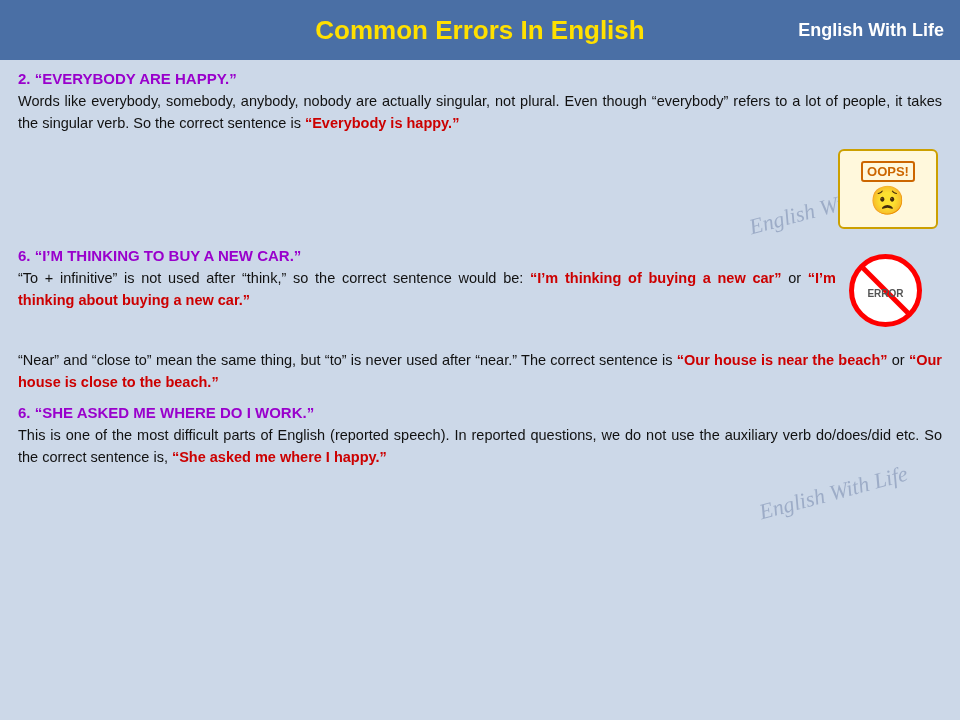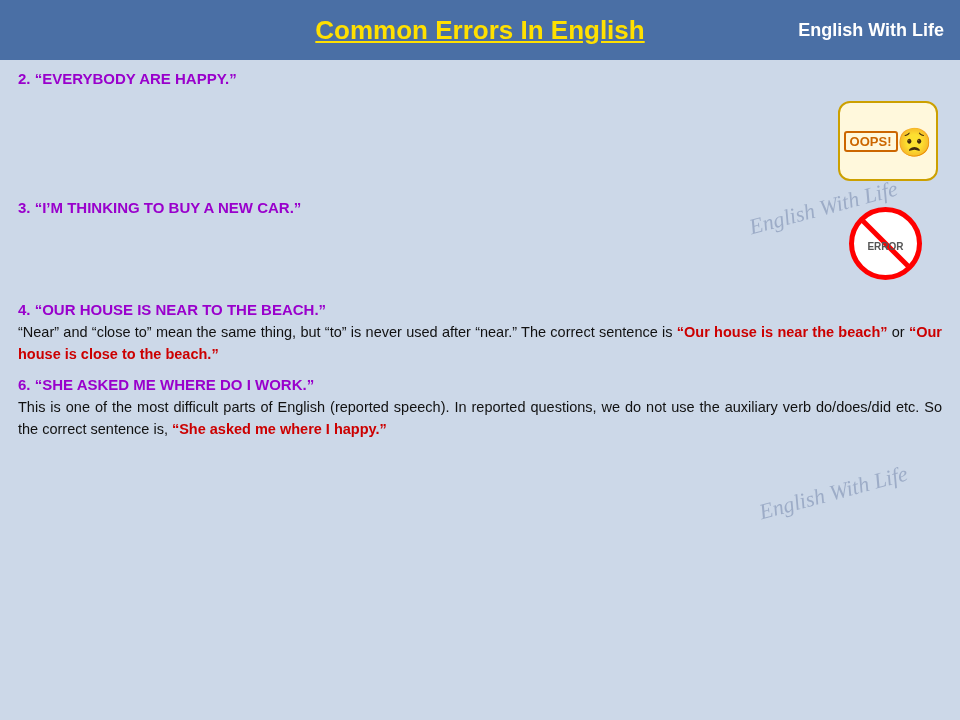--- a/index.html
+++ b/index.html
@@ -28,21 +28,20 @@
       justify-content: center;
       position: relative;
       min-height: 60px;
     }
 
     .header-title {
       font-size: 26px;
       font-weight: bold;
       color: #ffe000;
       text-align: left;
-      text-decoration: underline;
     }
 
     .header-brand {
       position: absolute;
       right: 16px;
       top: 50%;
       transform: translateY(-50%);
       font-size: 18px;
       font-weight: bold;
       color: #ffffff;
@@ -100,26 +99,26 @@
       top: 420px;
     }
 
     
     .oops-badge {
       float: right;
       margin: 4px 4px 8px 12px;
       width: 100px;
       height: 80px;
       display: flex;
-      flex-direction: row;
+      flex-direction: column;
       align-items: center;
       justify-content: center;
       background: #fff8dc;
       border: 2px solid #cca000;
-      border-radius: 12px;
+      border-radius: 6px;
       position: relative;
     }
 
     .oops-text {
       font-size: 13px;
       font-weight: bold;
       color: #cc6600;
       border: 2px solid #cc6600;
       padding: 1px 4px;
       border-radius: 3px;
@@ -158,44 +157,49 @@
   </div>
 
   <div class="content">
 
     <div class="watermark watermark-1">English With Life</div>
 
     <div class="watermark watermark-2">English With Life</div>
 
     <div class="error-block">
       <div class="error-heading">2. “EVERYBODY ARE HAPPY.”</div>
+      <div class="error-body">
+        Words like everybody, somebody, anybody, nobody are actually singular, not plural. Even though “everybody” refers to a lot of people, it takes the singular verb. So the correct sentence is <span class="correct">“Everybody is happy.”</span>
+      </div>
     </div>
 
     <div class="error-block clearfix">
 
       <div class="oops-badge">
         <span class="oops-text">OOPS!</span>
         <span class="oops-emoji">😟</span>
       </div>
     </div>
 
     <div class="error-block clearfix">
 
       <div class="error-sign">
         <svg width="75" height="75" viewBox="0 0 75 75">
           <circle cx="37.5" cy="37.5" r="34" fill="white" stroke="red" stroke-width="5"></circle>
           <line x1="15" y1="15" x2="60" y2="60" stroke="red" stroke-width="5"></line>
           <text x="37.5" y="44" text-anchor="middle" font-size="10" font-weight="bold" fill="#555">ERROR</text>
         </svg>
       </div>
-      <div class="error-heading">3. “I’M THINKING TO BUY A NEW CAR.”</div>
+      <div class="error-heading">6. “I’M THINKING TO BUY A NEW CAR.”</div>
+      <div class="error-body">
+        “To + infinitive” is not used after “think,” so the correct sentence would be: <span class="correct">“I’m thinking of buying a new car”</span> or <span class="correct">“I’m thinking about buying a new car.”</span>
+      </div>
     </div>
 
     <div class="error-block">
-      <div class="error-heading">4. “OUR HOUSE IS NEAR TO THE BEACH.”</div>
       <div class="error-body">
         “Near” and “close to” mean the same thing, but “to” is never used after “near.” The correct sentence is <span class="correct">“Our house is near the beach”</span> or <span class="correct">“Our house is close to the beach.”</span>
       </div>
     </div>
 
     <div class="error-block">
       <div class="error-heading">6. “SHE ASKED ME WHERE DO I WORK.”</div>
       <div class="error-body">
         This is one of the most difficult parts of English (reported speech). In reported questions, we do not use the auxiliary verb do/does/did etc. So the correct sentence is, <span class="correct">“She asked me where I happy.”</span>
       </div>

